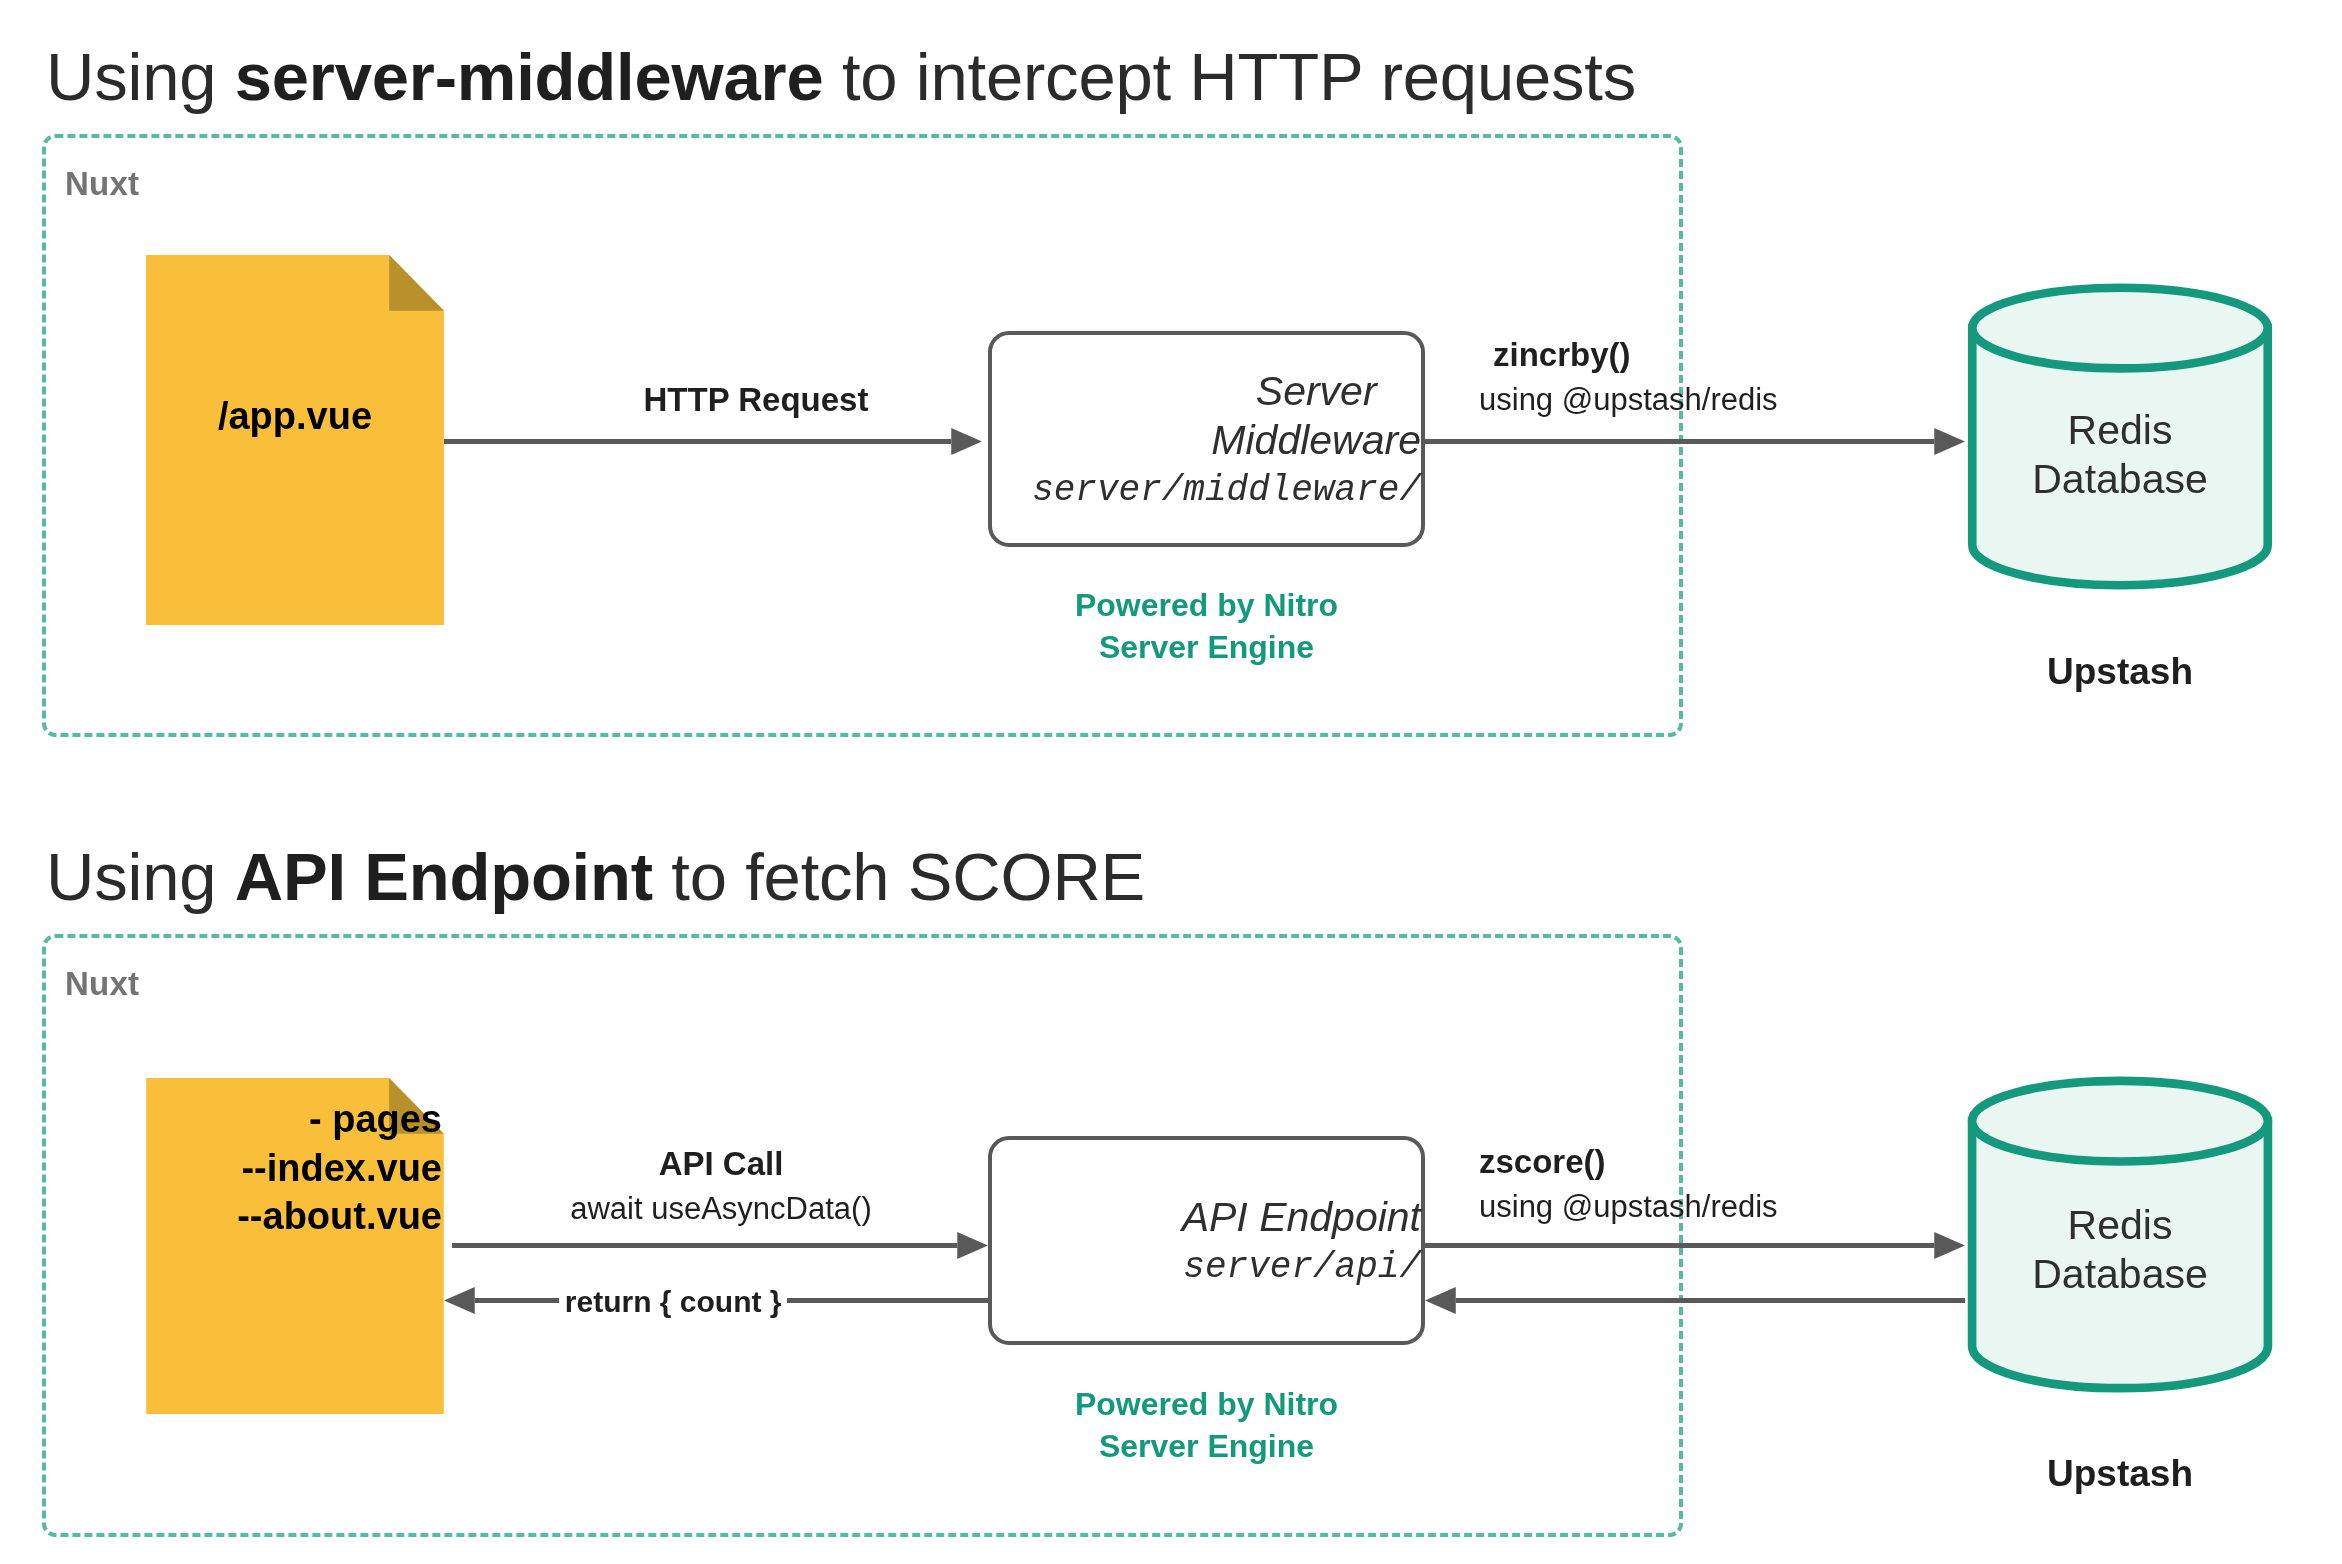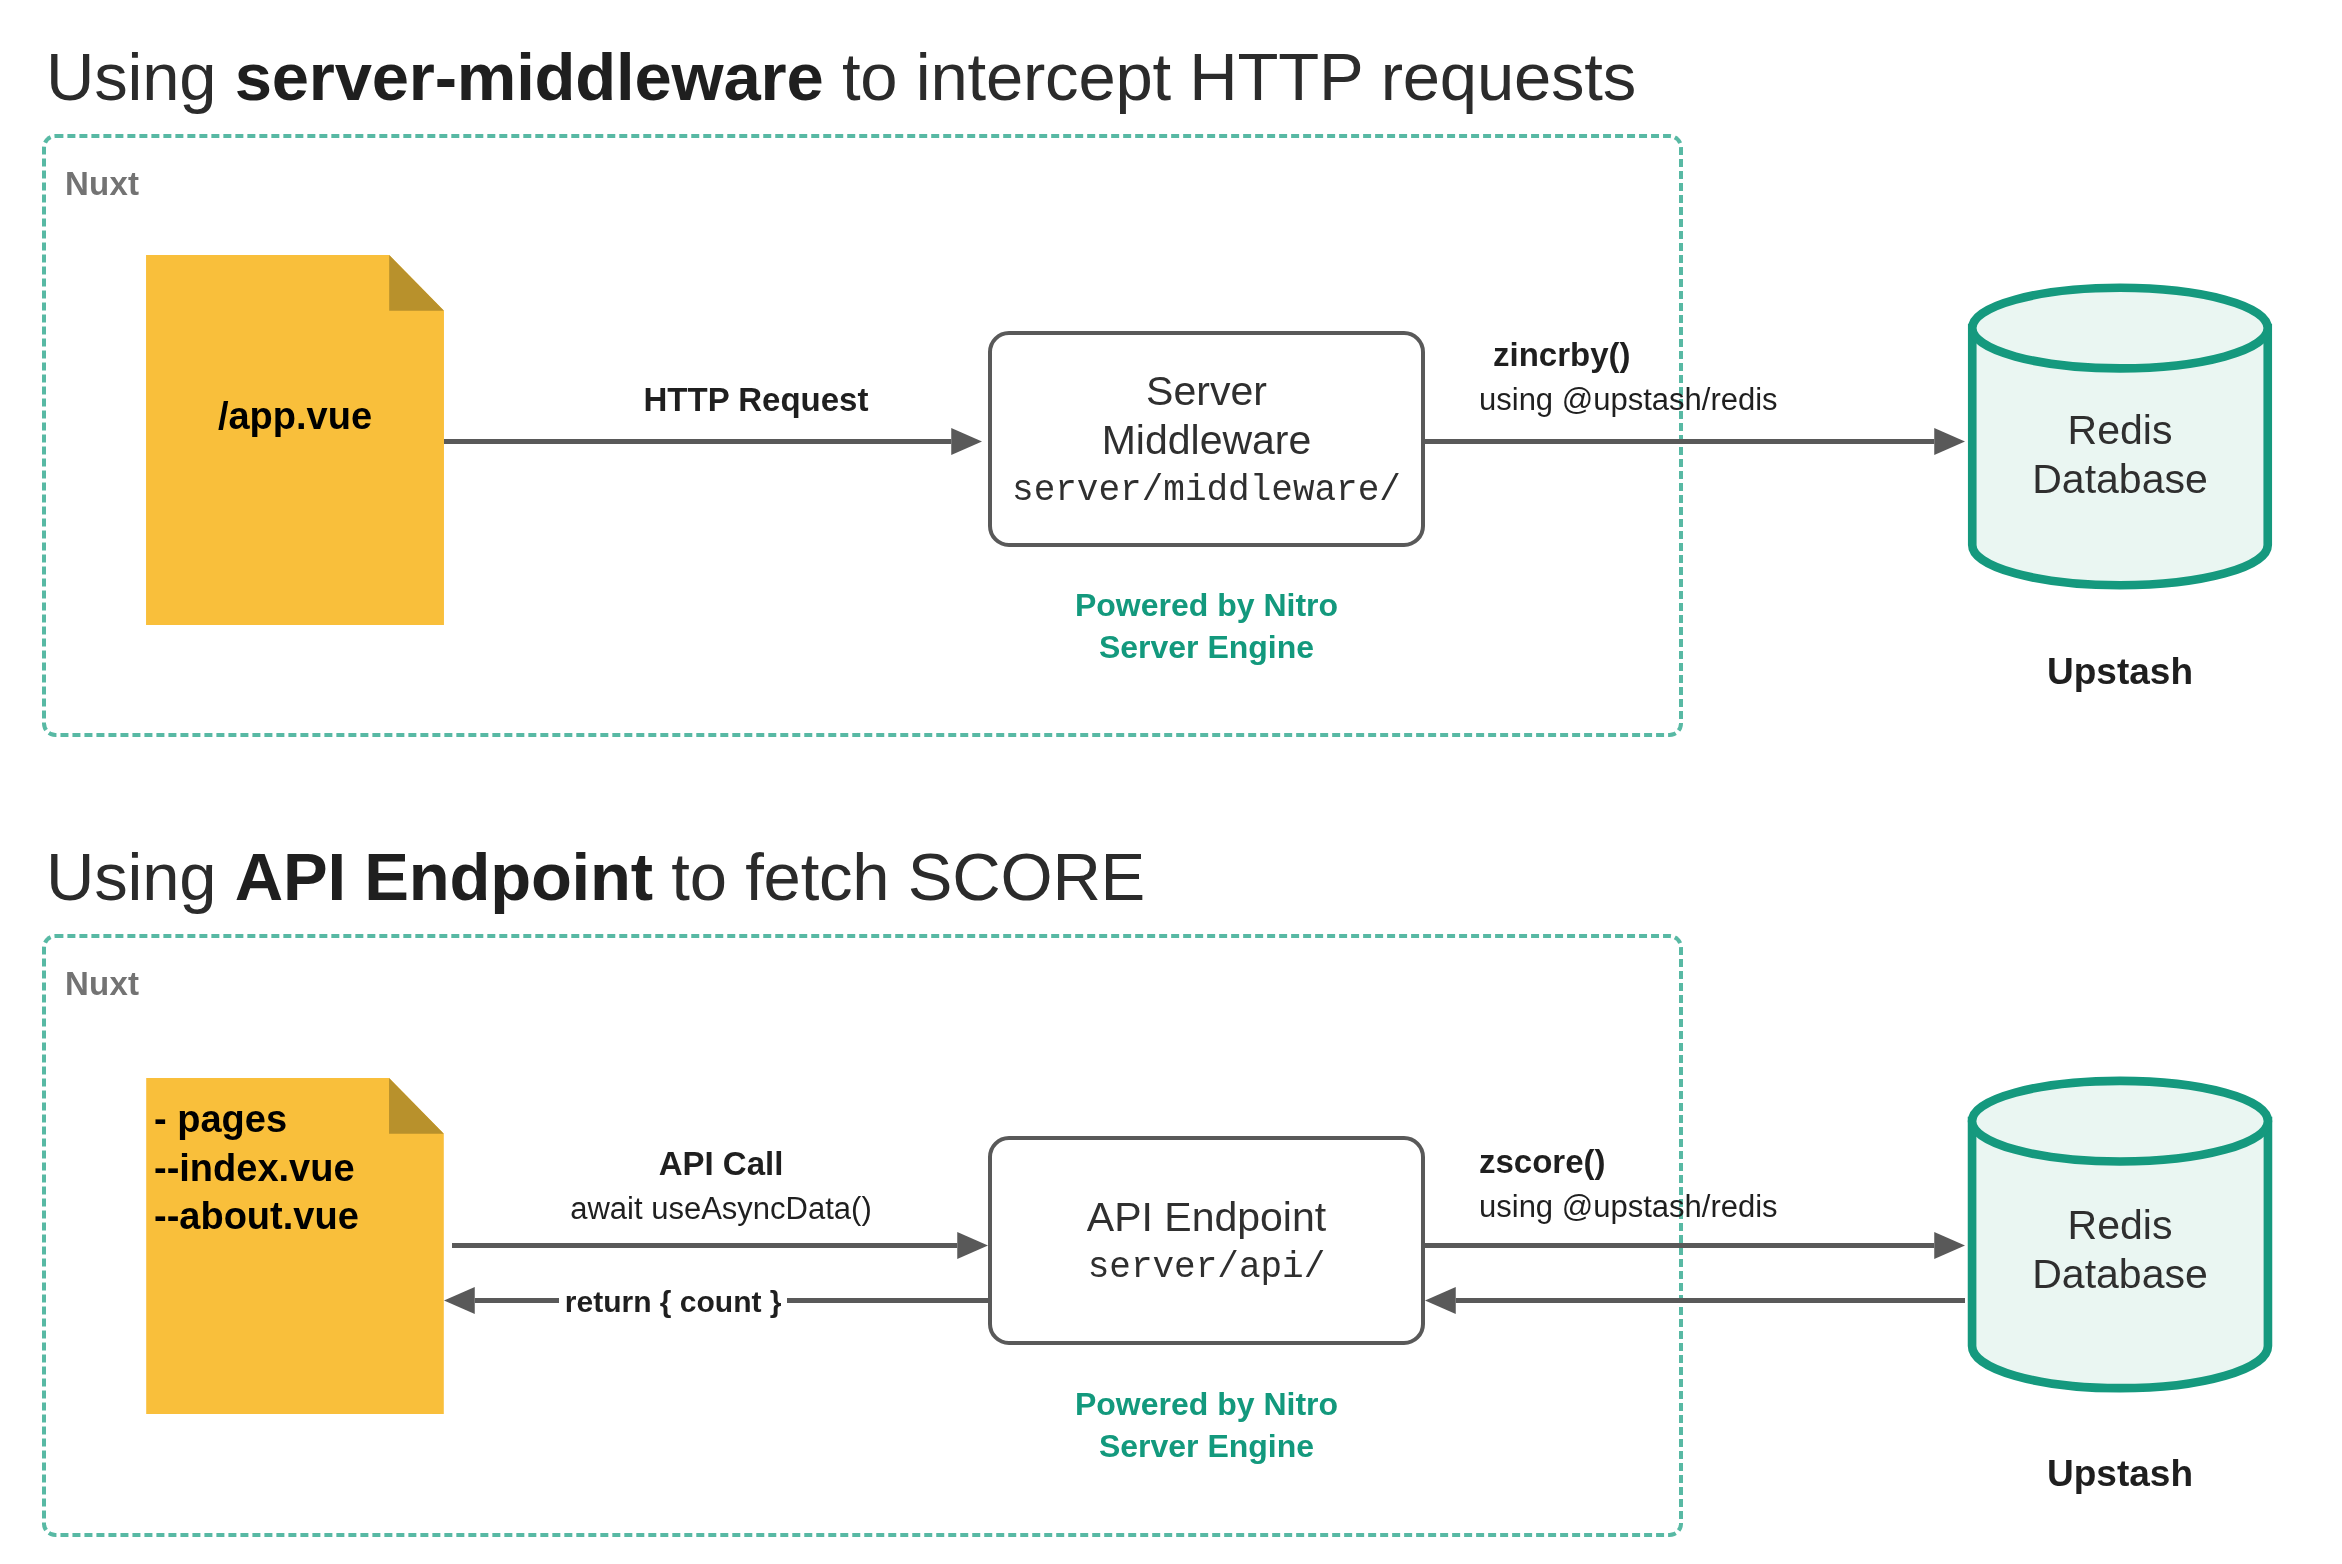--- a/index.html
+++ b/index.html
@@ -60,22 +60,23 @@
 
   
   .proc-box {
     position: absolute;
     box-sizing: border-box;
     border: 4.8px solid #595959;
     border-radius: 21px;
     background: #ffffff;
     display: flex;
     flex-direction: column;
-    align-items: center;
+    align-items: flex-end;
     justify-content: center;
+    font-style: italic;
   }
   .proc-title {
     font-size: 41px;
     color: #2f2f2f;
     font-weight: 400;
     line-height: 1.18;
     text-align: center;
   }
   .proc-path {
     font-family: "Liberation Mono", "DejaVu Sans Mono", monospace;
@@ -201,21 +202,21 @@
 
   <div class="nuxt-box" style="left:42px; top:934px; width:1641px; height:603px;"></div>
   <div class="nuxt-label" style="left:65px; top:965px;">Nuxt</div>
 
   <div class="file-shape" style="left:146px; top:1078px;">
     <svg width="298" height="336" viewBox="0 0 310 350">
       <path d="M0,0 L253,0 L310,58 L310,350 L0,350 Z" fill="#F9BF3B"></path>
       <path d="M253,0 L253,58 L310,58 Z" fill="#B8912C"></path>
     </svg>
   </div>
-  <div class="file-text" style="left:154px; top:1095px; width:288px; text-align:left;">- pages
+  <div class="file-text" style="left:154px; top:1095px; width:288px; text-align:right;">- pages
 --index.vue
 --about.vue</div>
 
   <div class="arrow-label lbl-reg" style="left:452px; top:1189px; width:538px;">await useAsyncData()</div>
   <div class="arrow-label lbl-bold" style="left:452px; top:1143px; width:538px;">API Call</div>
   <svg class="arrow-svg" style="left:452px; top:1232px; width:536px; height:27px;" viewBox="0 0 558 28" width="536" height="27">
     <line class="arrow-line" x1="0" y1="14" x2="526" y2="14"></line>
     <polygon class="arrow-head" points="526,0 558,14 526,28"></polygon>
   </svg>
 

